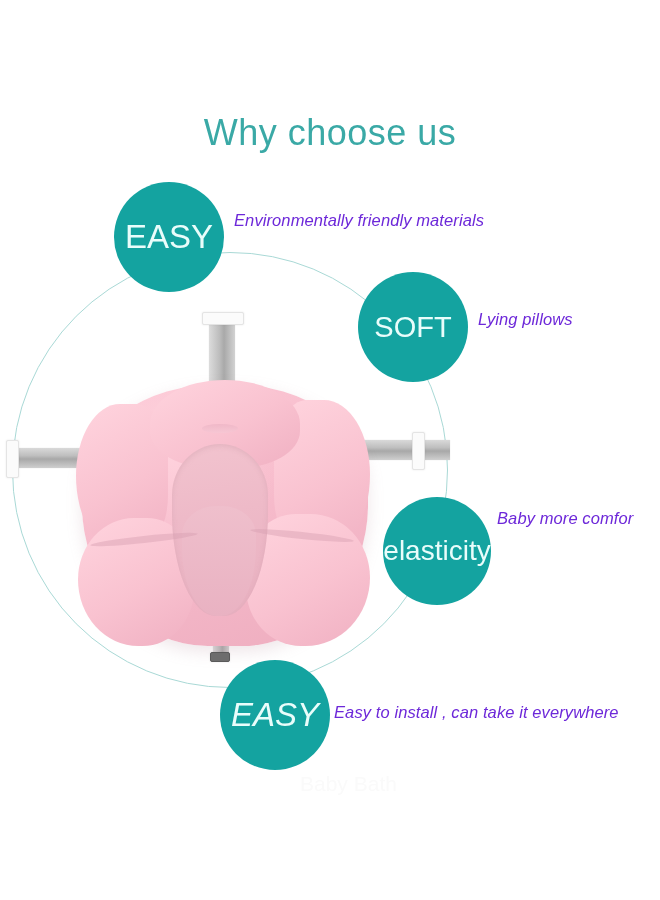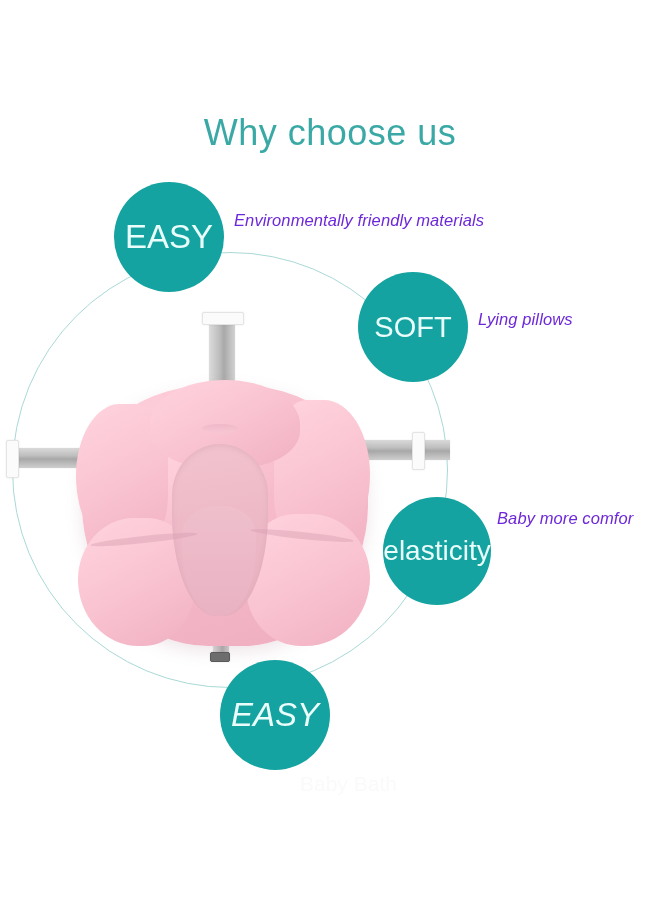--- a/index.html
+++ b/index.html
@@ -235,16 +235,17 @@
   <div class="feature-desc fd-soft">Lying pillows</div>
 
   <div class="feature-circle fc-elasticity">
     <span>elasticity</span>
   </div>
   <div class="feature-desc fd-elasticity">Baby more comfor</div>
 
   <div class="feature-circle fc-easy">
     <span>EASY</span>
   </div>
+  <div class="feature-desc fd-easy">Easy to install , can take it everywhere</div>
 
   <div class="ghost-mark">Baby Bath</div>
 
 </div>
 
 </body></html>

